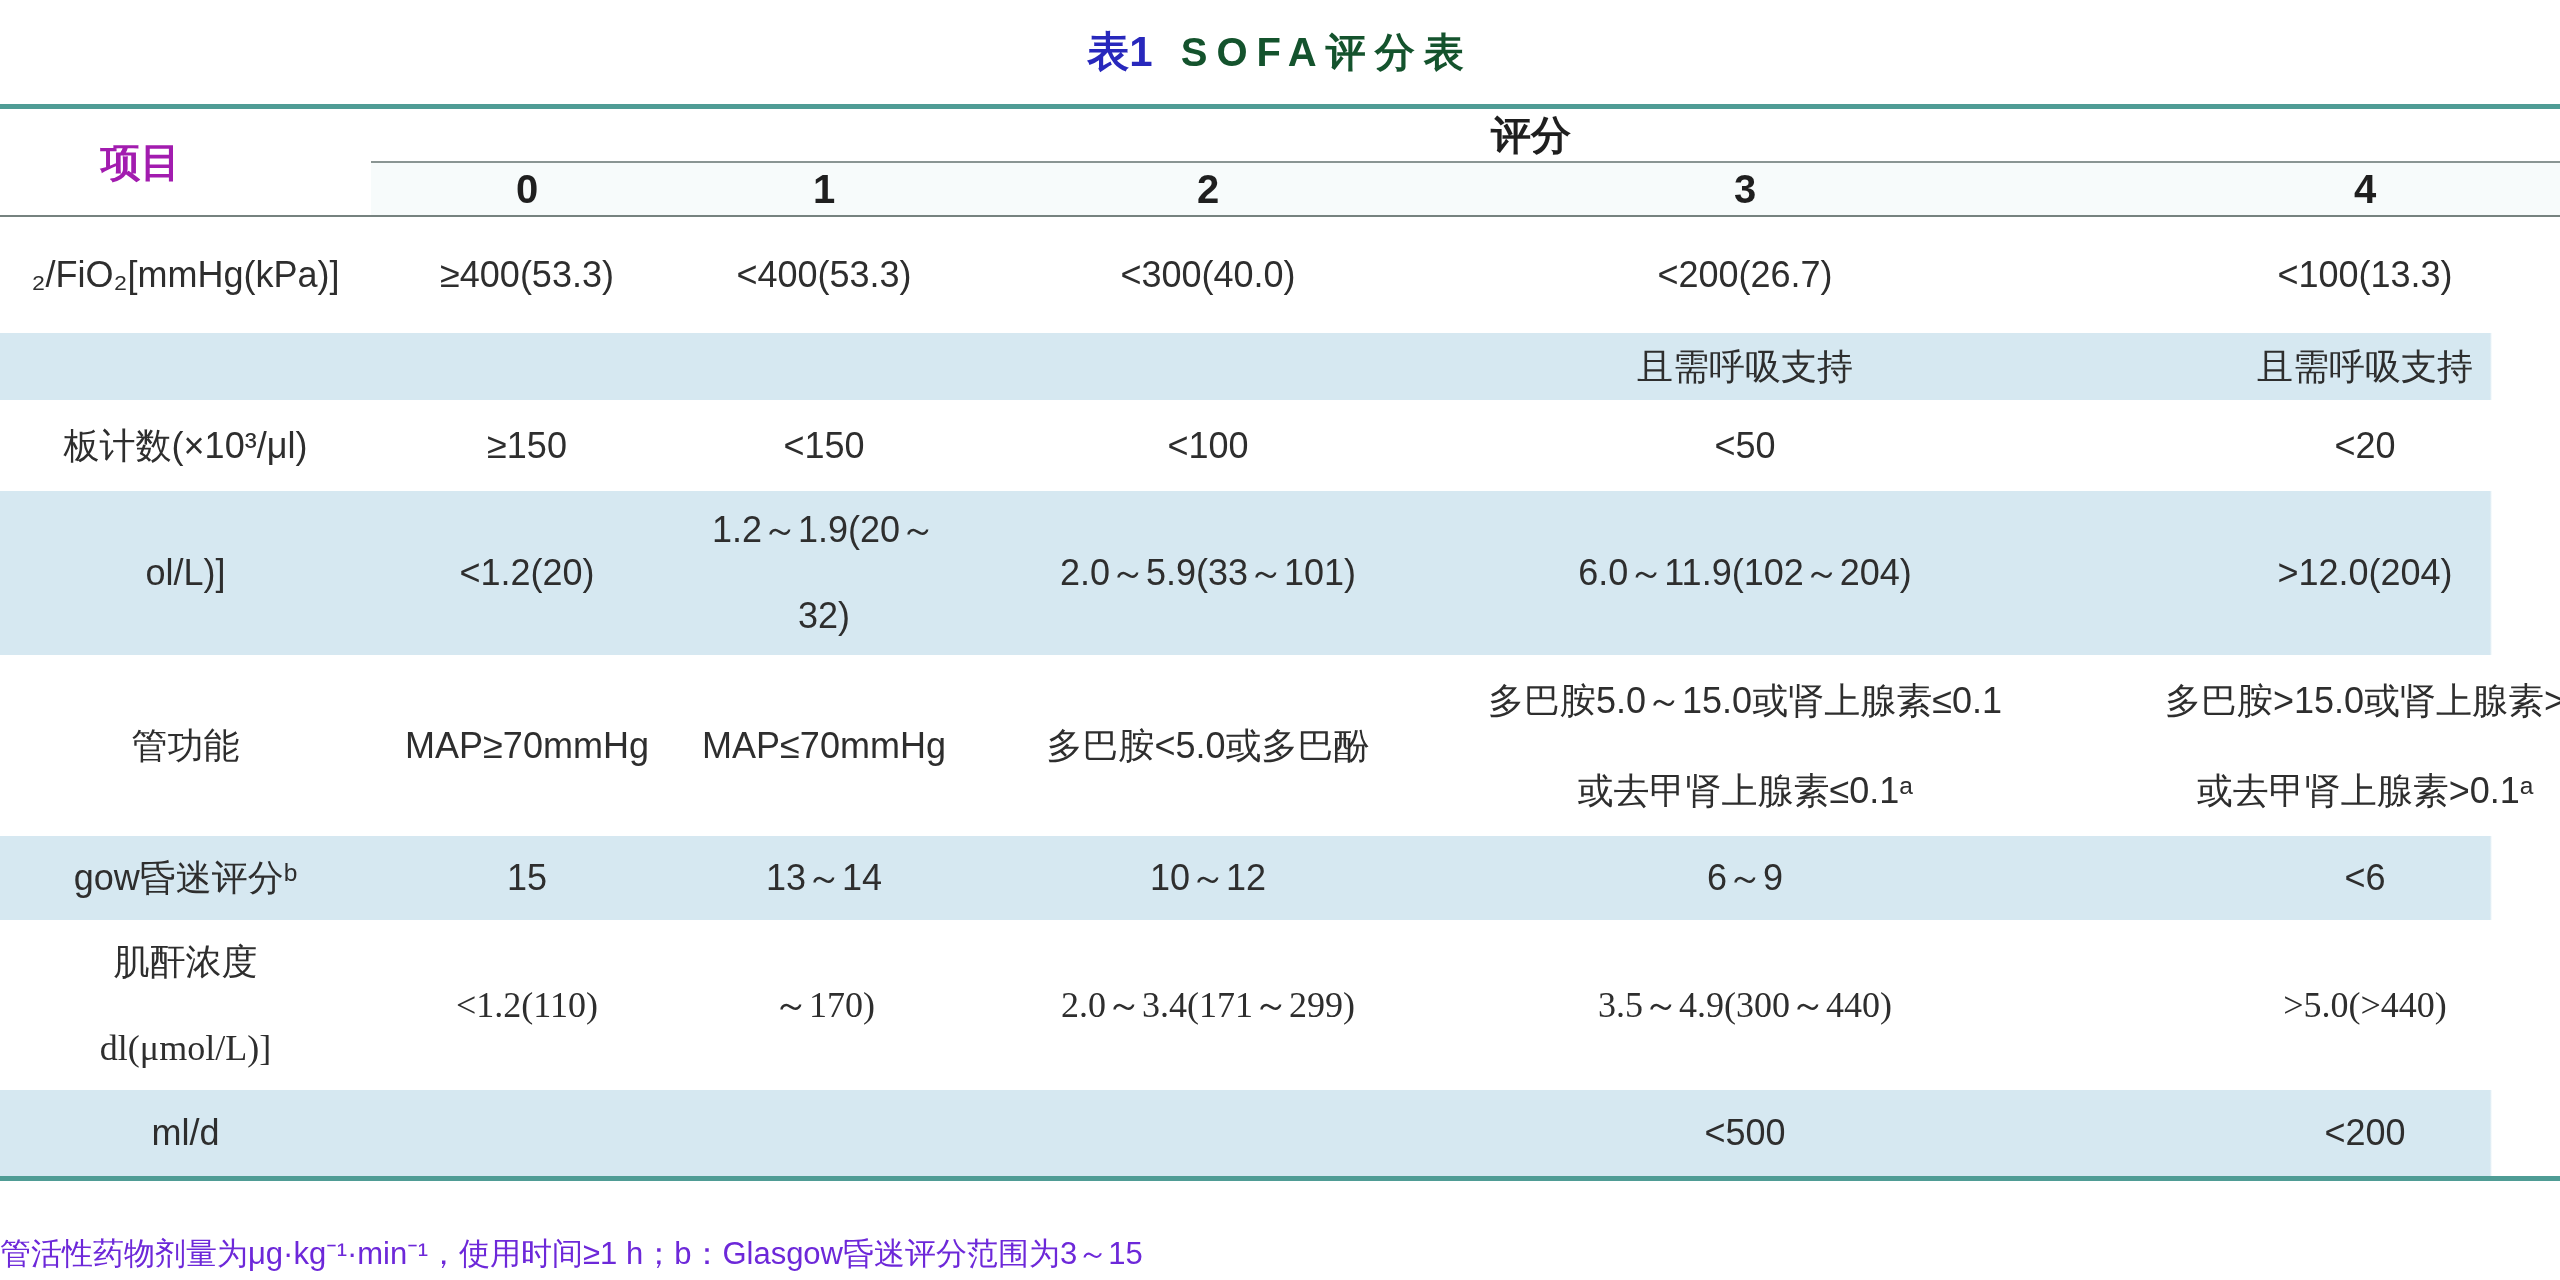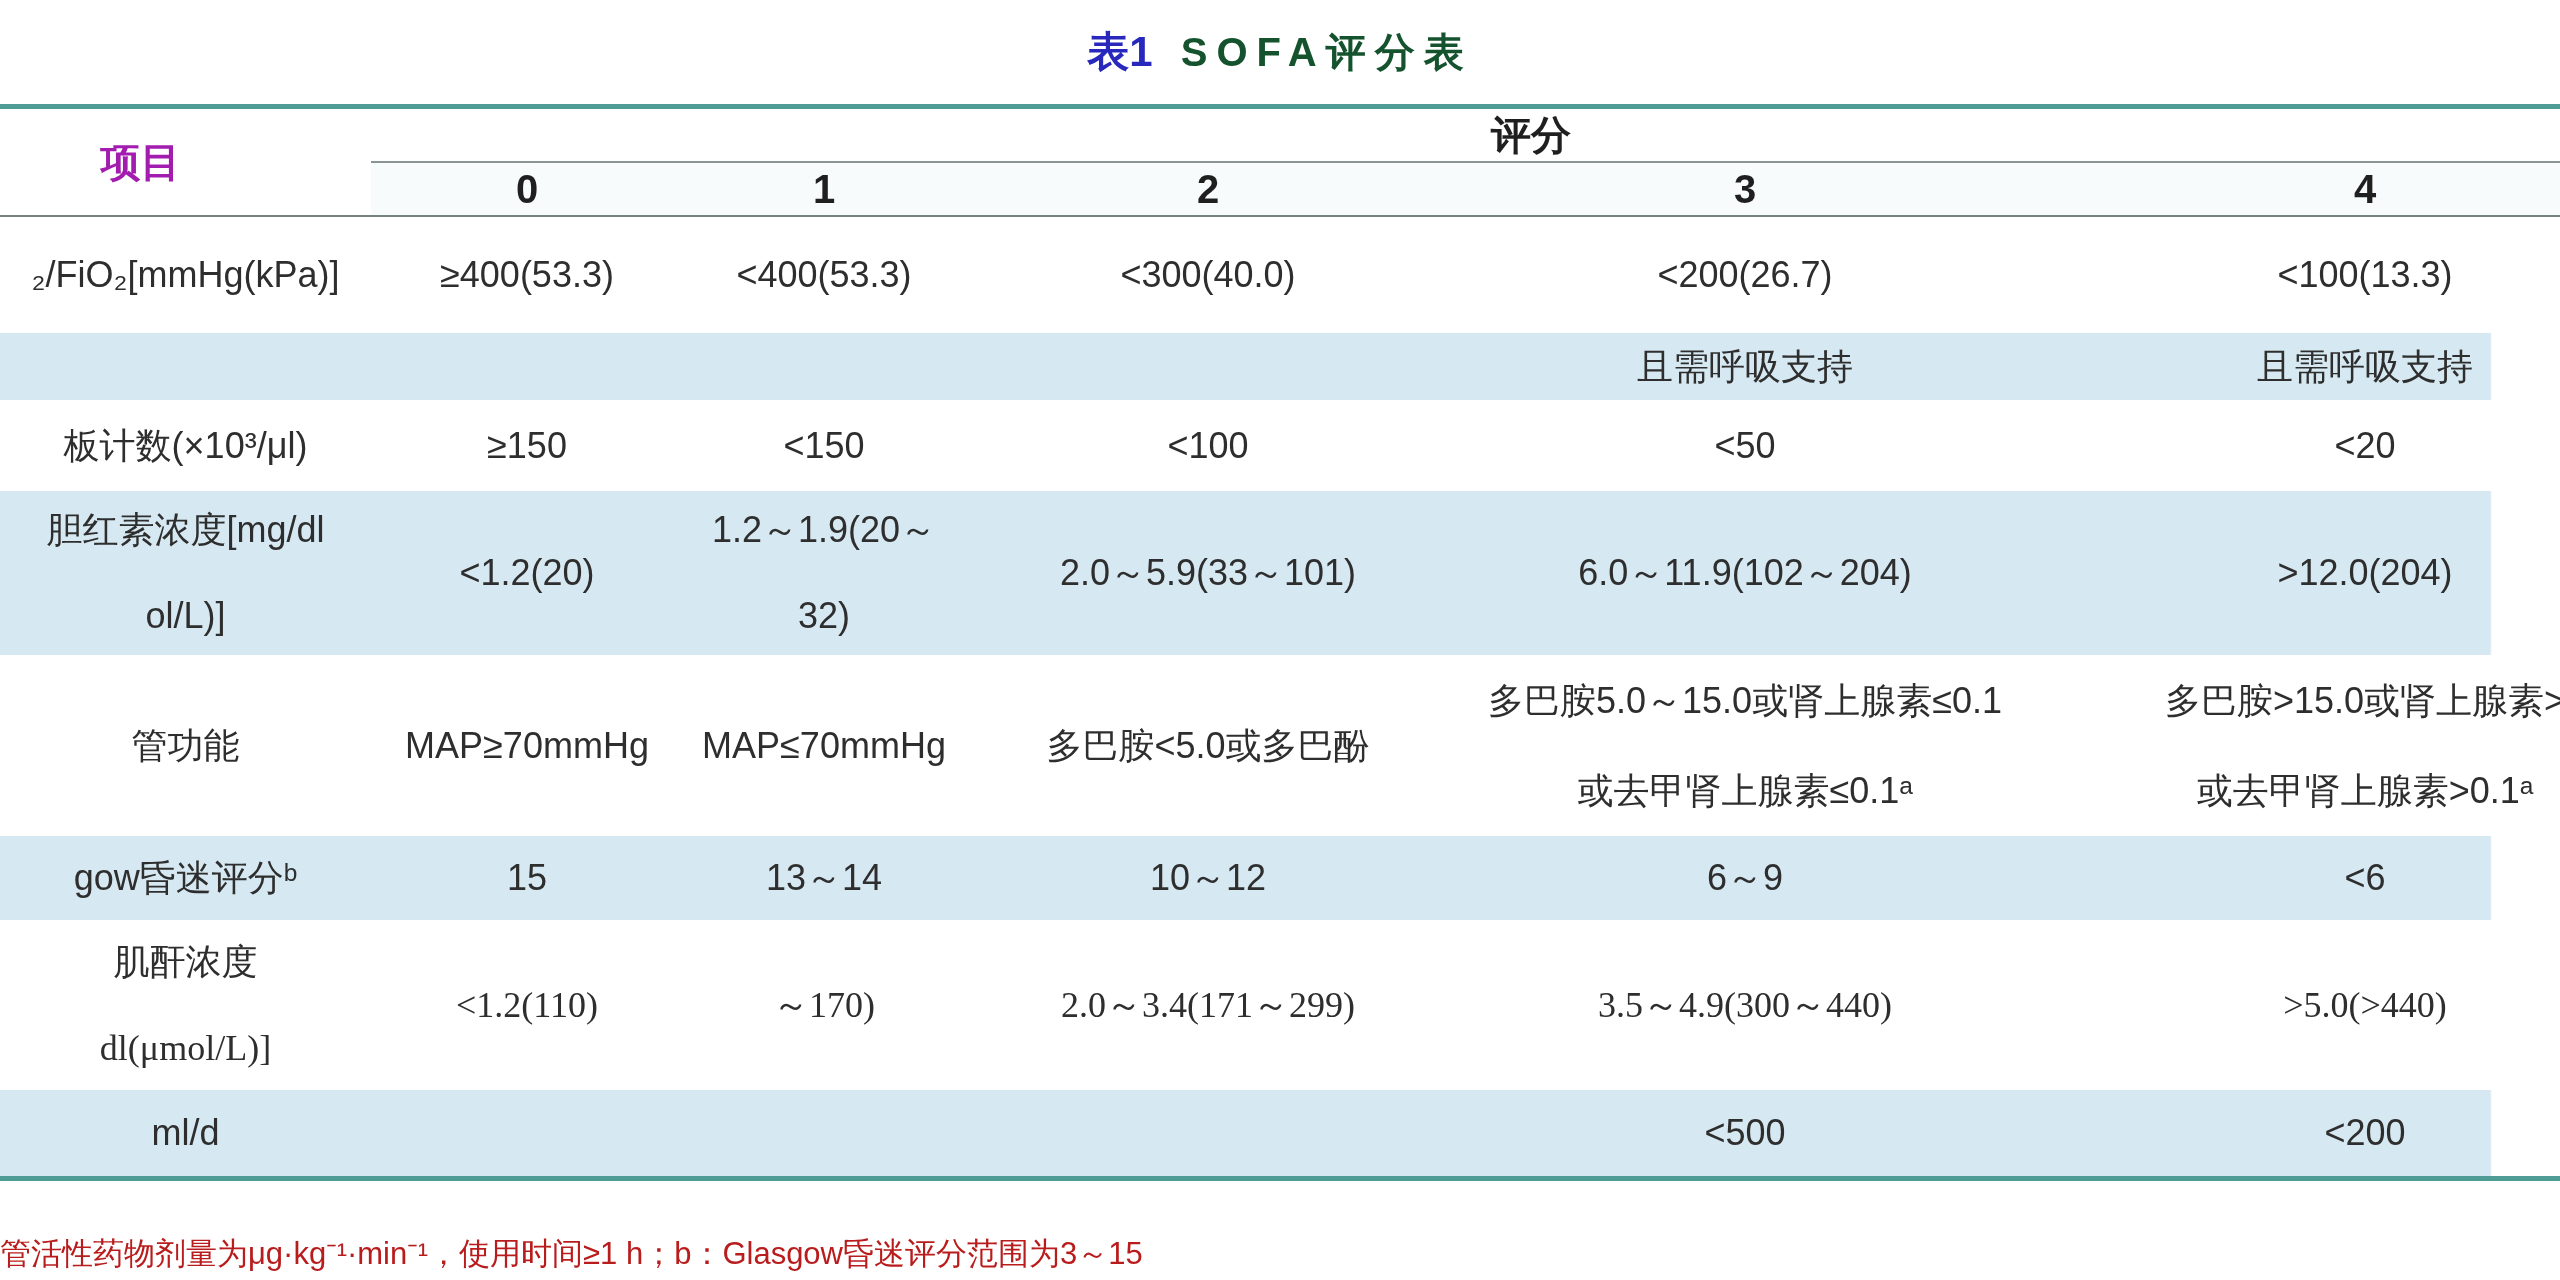--- a/index.html
+++ b/index.html
@@ -41,21 +41,21 @@
   .row.blue > .cell:last-child {
     background: linear-gradient(to right, #d6e8f1 0px, #d6e8f1 451px, #ffffff 453px);
   }
   .cell.label { align-items: center; }
   .cell.label .ln { text-align: left; }
 
   .r4 .ln { line-height: 86px; }
   .r5 .ln { line-height: 90px; text-align: right; }
   .r7 .ln { line-height: 86px; font-family: Liberation Serif, serif; }
 
-  .footnote { margin-top: 50px; font-size: 31px; color: #b91c1c; white-space: nowrap; }
+  .footnote { margin-top: 50px; font-size: 31px; color: #6d28d9; white-space: nowrap; }
 </style>
 </head>
 <body>
 
 <div class="title">
   <span class="t-label">表1</span><span class="t-name">SOFA评分表</span>
 </div>
 
 <div class="table-clip">
   <div class="grid">
@@ -132,21 +132,20 @@
       <div class="cell">
           <span class="ln">&lt;50</span>
         </div>
       <div class="cell">
           <span class="ln">&lt;20</span>
         </div>
     </div>
 
     <div class="row blue r4">
       <div class="cell label">
-        <span class="ln">胆红素浓度[mg/dl</span>
         <span class="ln">ol/L)]</span>
       </div>
       <div class="cell">
           <span class="ln">&lt;1.2(20)</span>
         </div>
       <div class="cell">
         <span class="ln">1.2～1.9(20～</span>
         <span class="ln">32)</span>
       </div>
       <div class="cell">

